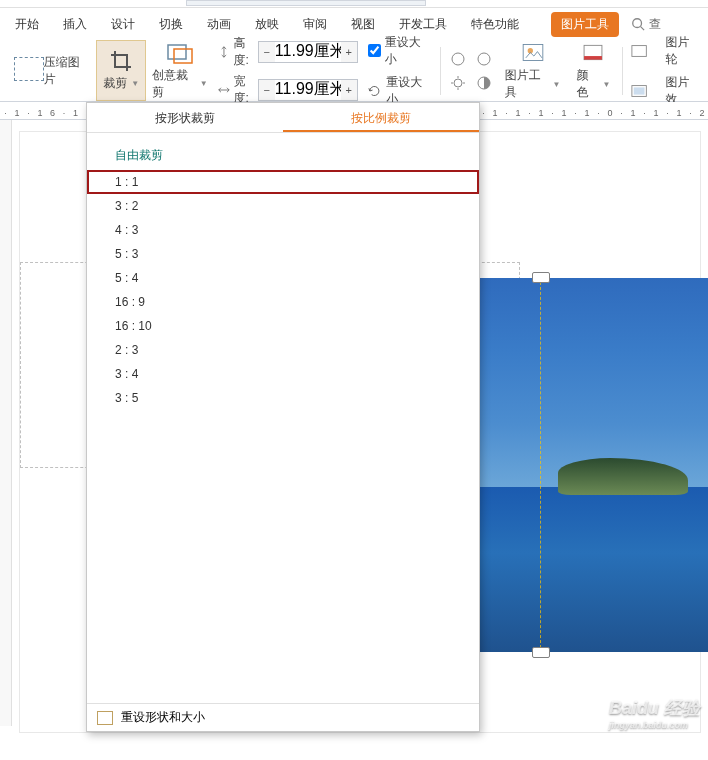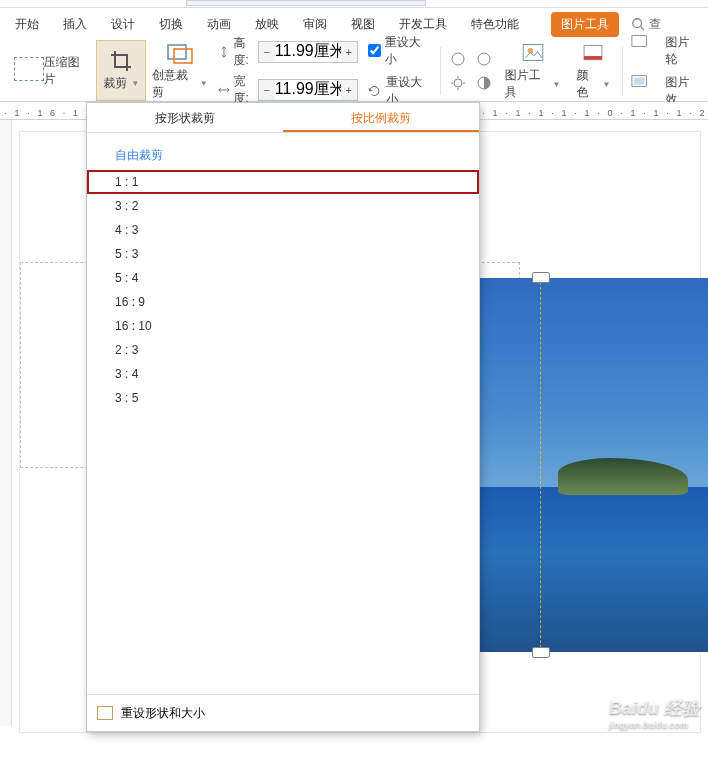--- a/index.html
+++ b/index.html
@@ -41,21 +41,21 @@
     .lock-group { display: flex; flex-direction: column; gap: 6px; }
     
     .small-tools { display: flex; gap: 8px; padding: 0 4px; }
     .small-tool { width: 18px; height: 40px; display: flex; flex-direction: column; align-items: center; justify-content: space-between; }
     .small-tool .ic { width: 16px; height: 16px; }
     
     .remove-bg { display: flex; flex-direction: column; align-items: center; padding: 0 8px; }
     .color-btn { display: flex; flex-direction: column; align-items: center; padding: 0 8px; }
     
     .right-tools { display: flex; flex-direction: column; gap: 6px; padding: 0 4px; font-size: 12px; }
-    .right-tool { display: flex; align-items: flex-start; gap: 18px; }
+    .right-tool { display: flex; align-items: center; gap: 18px; }
     .right-tool .ic { width: 18px; height: 14px; }
     
     .sep { width: 1px; height: 48px; background: #e0e0e0; margin: 0 4px; }
     
     
     .ruler-h { height: 18px; background: #fff; position: relative; border-bottom: 1px solid #d0d5dd; font-size: 9px; color: #666; overflow: hidden; }
     .ruler-h .marks { position: absolute; left: 0; top: 6px; white-space: nowrap; letter-spacing: 7.5px; }
     
     
     .workspace { position: absolute; left: 0; right: 0; top: 120px; bottom: 0; background: #fff; }
@@ -73,25 +73,25 @@
     .crop-handle.top { top: -6px; }
     .crop-handle.bot { bottom: -6px; }
     
     
     .dropdown { position: absolute; left: 86px; top: 102px; width: 394px; height: 630px; background: #fff; border: 1px solid #c8c8c8; box-shadow: 2px 3px 8px rgba(0,0,0,0.25); z-index: 100; }
     .dd-tabs { display: flex; height: 30px; border-bottom: 1px solid #e0e0e0; }
     .dd-tab { flex: 1; text-align: center; font-size: 12px; line-height: 30px; color: #333; }
     .dd-tab.active { color: #e87722; border-bottom: 2px solid #e87722; }
     
     .dd-content { padding: 8px 0; font-size: 12px; color: #333; }
-    .dd-heading { padding: 6px 28px; color: #3b82f6; }
+    .dd-heading { padding: 6px 28px; color: #0f766e; }
     .dd-item { padding: 5px 28px; cursor: default; }
     .dd-item.highlight { outline: 2px solid #a01818; outline-offset: -2px; }
     
-    .dd-footer { position: absolute; left: 0; right: 0; bottom: 0; height: 37px; border-top: 1px solid #e0e0e0; display: flex; align-items: center; gap: 8px; padding: 0 10px; font-size: 12px; }
+    .dd-footer { position: absolute; left: 0; right: 0; bottom: 0; height: 28px; border-top: 1px solid #e0e0e0; display: flex; align-items: center; gap: 8px; padding: 0 10px; font-size: 12px; }
     .dd-footer .fic { width: 16px; height: 14px; border: 1px solid #bfa060; }
     
     
     .watermark { position: absolute; right: 8px; bottom: 30px; color: rgba(255,255,255,0.7); font-size: 18px; font-weight: bold; font-style: italic; text-shadow: 0 1px 2px rgba(0,0,0,0.4); }
     .watermark .sub { font-size: 9px; display: block; color: rgba(255,255,255,0.6); }
     .paw { position: absolute; right: 86px; bottom: 48px; width: 26px; height: 22px; opacity: 0.6; }
     
     .chev { font-size: 8px; color: #888; margin-left: 2px; }
   </style>
 </head>

